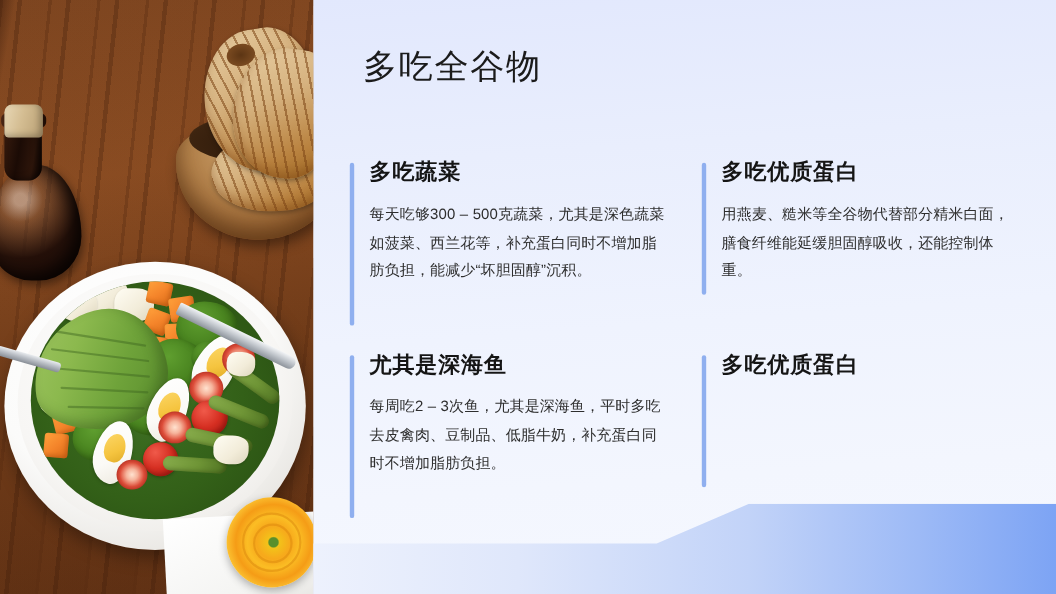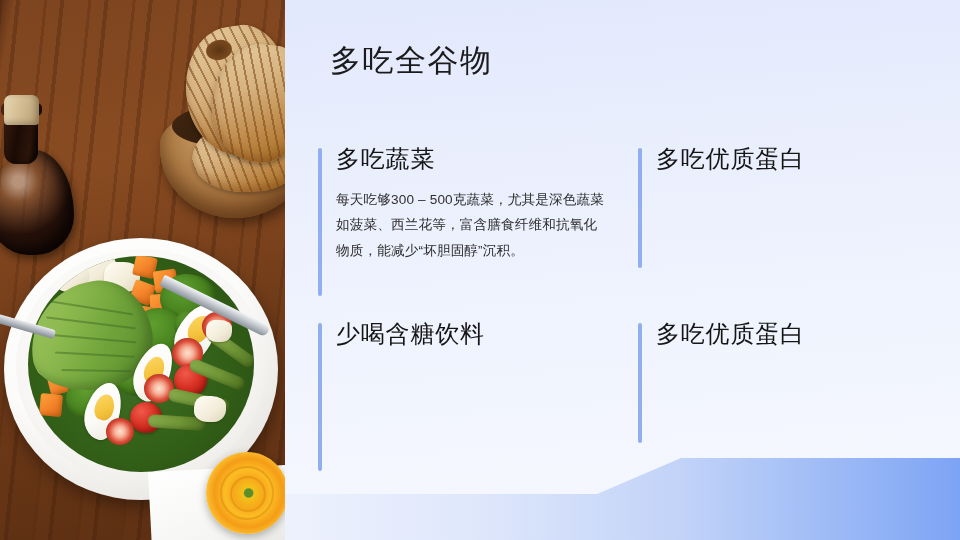--- a/index.html
+++ b/index.html
@@ -290,22 +290,22 @@
   .card-bar {
     position: absolute;
     left: 0; top: 3px;
     width: 4px;
     height: 148px;
     border-radius: 3px;
     background: #8fafef;
   }
   .card-bar.short { height: 120px; }
   .card-title {
-    font-size: 24px;
-    font-weight: 400;
+    font-size: 20px;
+    font-weight: 700;
     color: #151515;
     letter-spacing: .8px;
     margin: 0 0 13px 0;
     line-height: 1.2;
   }
   .card-body {
     font-size: 13.6px;
     line-height: 25.5px;
     color: #2e2e2e;
     letter-spacing: .15px;
@@ -399,31 +399,33 @@
 
   <div class="panel">
 
     <div class="slide-title">多吃全谷物</div>
 
     <div class="grid">
 
       <div class="card">
         <span class="card-bar"></span>
         <h2 class="card-title">多吃蔬菜</h2>
-        <p class="card-body">每天吃够300 – 500克蔬菜，尤其是深色蔬菜如菠菜、西兰花等，富含膳食纤维和抗氧化物质，能减少“坏胆固醇”沉积。</p>
+        <p class="card-body">每天吃够300 – 500克蔬菜，尤其是深色蔬菜如菠菜、西兰花等，补充蛋白同时不增加脂肪负担，能减少“坏胆固醇”沉积。</p>
       </div>
 
       <div class="card">
         <span class="card-bar short"></span>
         <h2 class="card-title">多吃优质蛋白</h2>
+        <p class="card-body">用燕麦、糙米等全谷物代替部分精米白面，膳食纤维能延缓胆固醇吸收，还能控制体重。</p>
       </div>
 
       <div class="card">
         <span class="card-bar"></span>
-        <h2 class="card-title">少喝含糖饮料</h2>
+        <h2 class="card-title">尤其是深海鱼</h2>
+        <p class="card-body">每周吃2 – 3次鱼，尤其是深海鱼，平时多吃去皮禽肉、豆制品、低脂牛奶，补充蛋白同时不增加脂肪负担。</p>
       </div>
 
       <div class="card">
         <span class="card-bar short"></span>
         <h2 class="card-title">多吃优质蛋白</h2>
       </div>
 
     </div>
 
     <div class="band2"></div>

